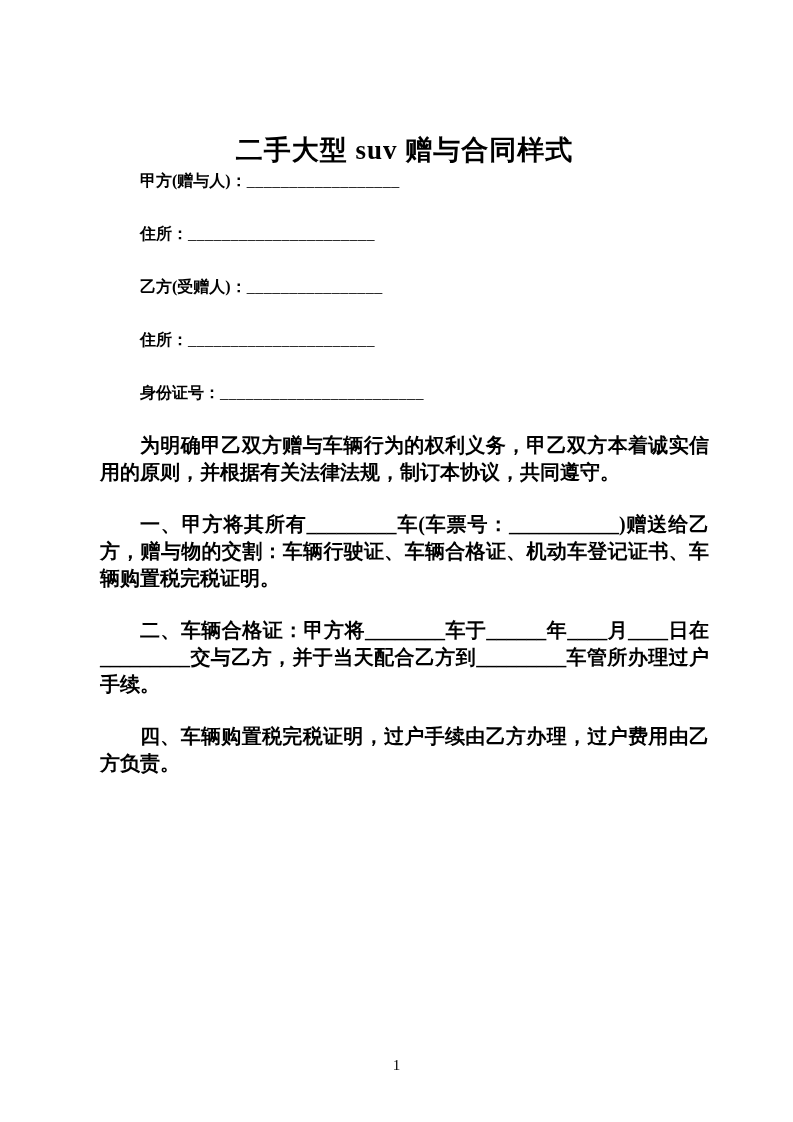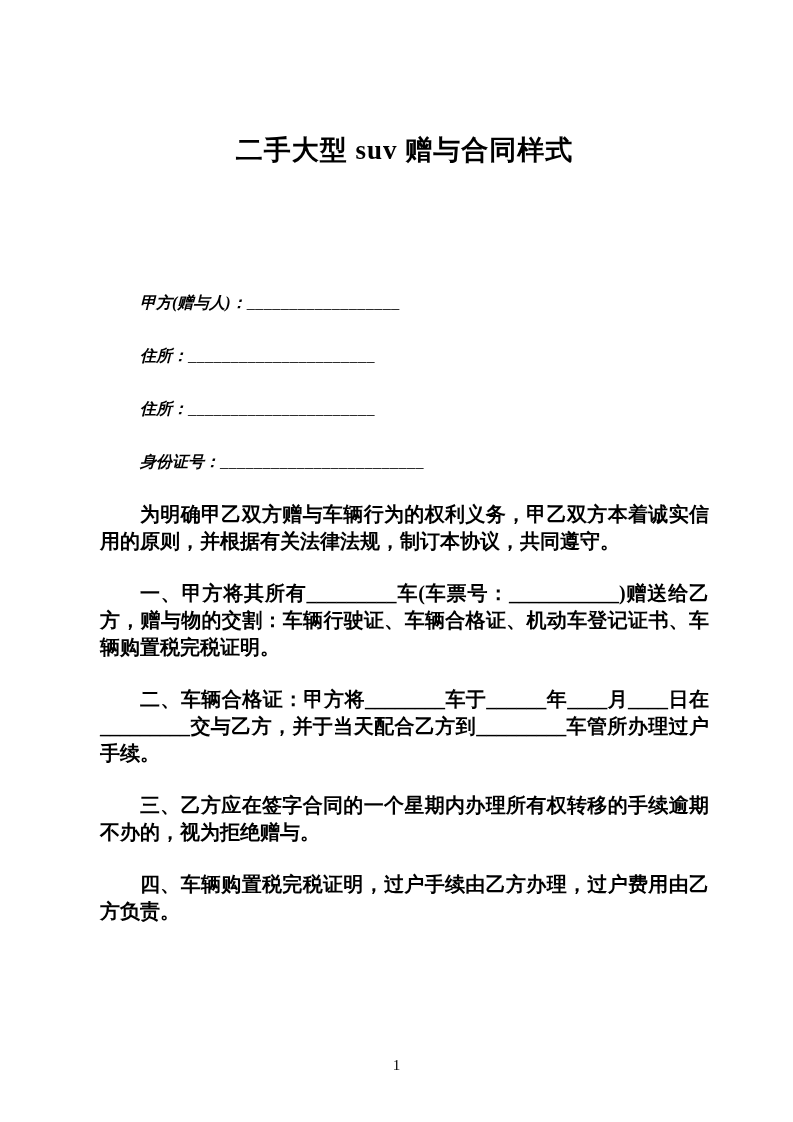--- a/index.html
+++ b/index.html
@@ -17,23 +17,21 @@
     overflow: hidden;
   }
   .doc-title {
     text-align: center;
     font-size: 27px;
     font-weight: 700;
     letter-spacing: 1px;
     line-height: 34px;
   }
   .form-section {
-    margin-top: 122px;
     margin-left: 40px;
-    font-style: italic;
   }
   .form-line {
     font-size: 16px;
     font-weight: 600;
     line-height: 27px;
     margin-bottom: 26px;
     white-space: nowrap;
   }
   .form-line .blank {
     font-weight: 400;
@@ -67,36 +65,36 @@
 
   <h1 class="doc-title">二手大型 suv 赠与合同样式</h1>
 
   <div class="form-section">
 
     <p class="form-line"><span>甲方(赠与人)：</span><span class="blank">__________________</span></p>
 
     <p class="form-line"><span>住所：</span><span class="blank">______________________</span></p>
 
 
+    <p class="form-line"><span>乙方(受赠人)：</span><span class="blank">________________</span></p>
 
     <p class="form-line"><span>住所：</span><span class="blank">______________________</span></p>
 
     <p class="form-line"><span>身份证号：</span><span class="blank">________________________</span></p>
 
   </div>
 
   <div class="body-section">
 
     <p class="para">为明确甲乙双方赠与车辆行为的权利义务，甲乙双方本着诚实信用的原则，并根据有关法律法规，制订本协议，共同遵守。</p>
 
     <p class="para">一、甲方将其所有_________车(车票号：___________)赠送给乙方，赠与物的交割：车辆行驶证、车辆合格证、机动车登记证书、车辆购置税完税证明。</p>
 
     <p class="para">二、车辆合格证：甲方将________车于______年____月____日在_________交与乙方，并于当天配合乙方到_________车管所办理过户手续。</p>
 
-    <p class="para">三、乙方应在签字合同的一个星期内办理所有权转移的手续逾期不办的，视为拒绝赠与。</p>
 
     <p class="para">四、车辆购置税完税证明，过户手续由乙方办理，过户费用由乙方负责。</p>
 
   </div>
 
   <div class="page-number">1</div>
 
 </div>
 
 </body></html>

